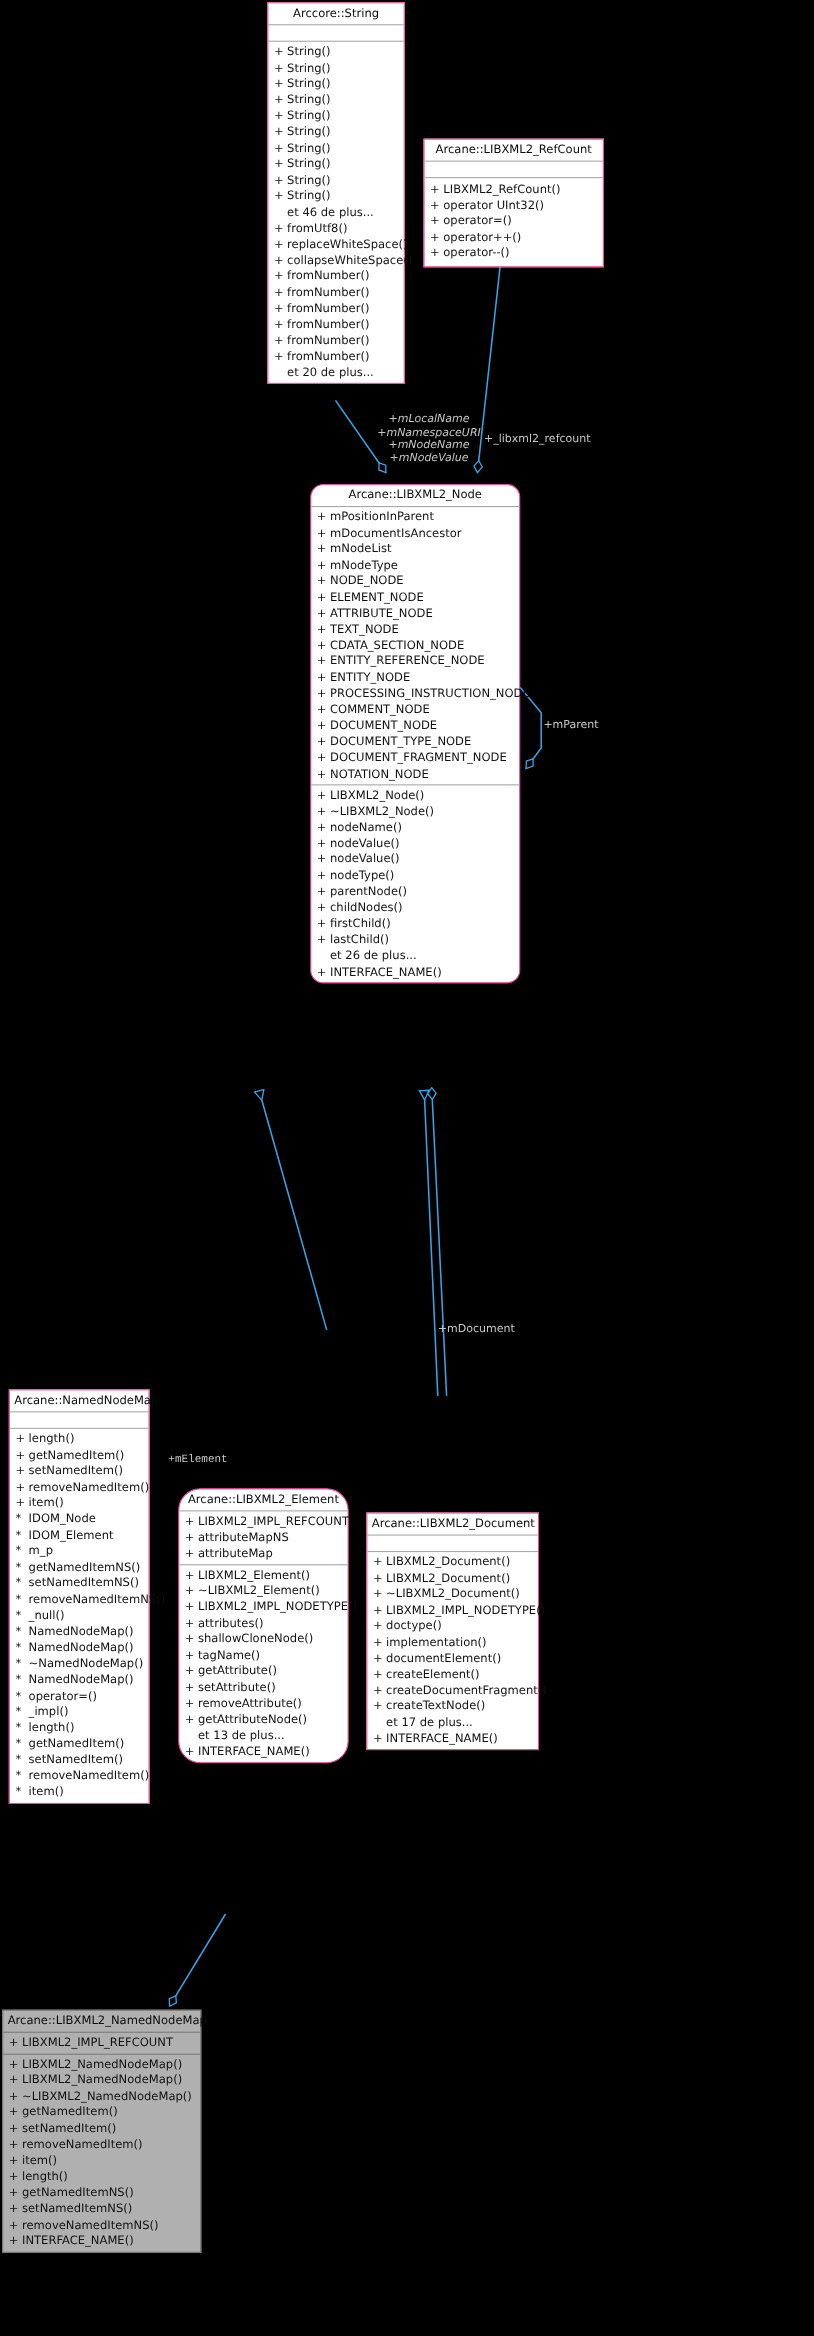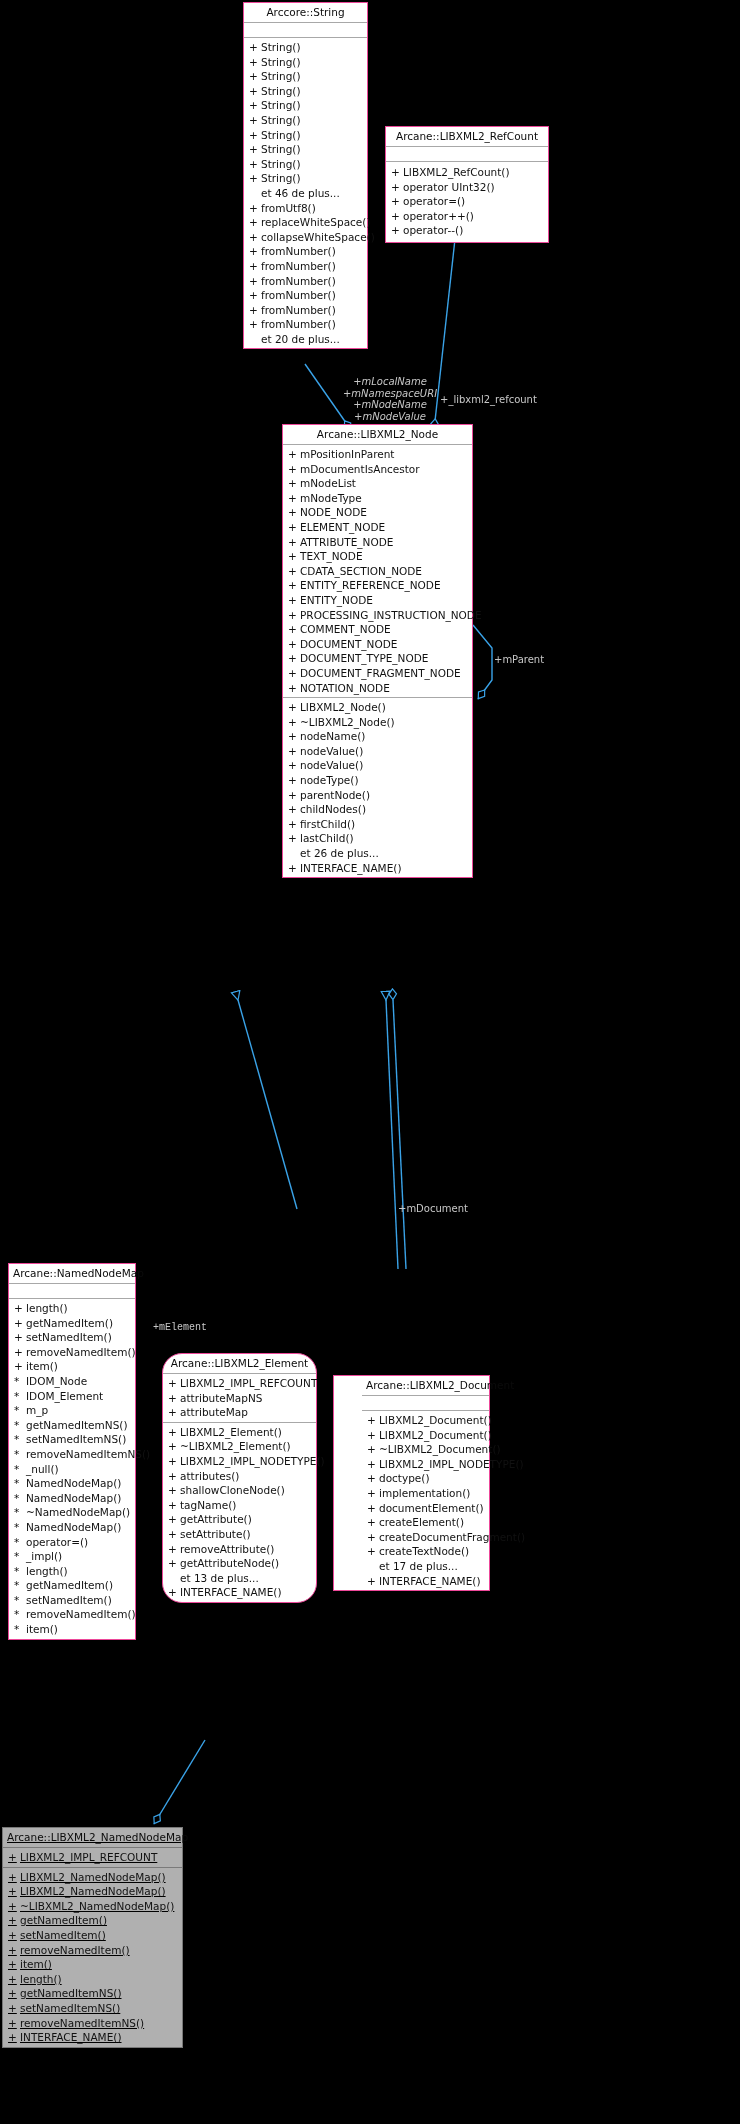--- a/index.html
+++ b/index.html
@@ -1,20 +1,20 @@
 <!DOCTYPE html>
 <html><head>
 <meta charset="utf-8">
 <style>
   html,body{margin:0;padding:0;background:#000;}
   body{width:740px;height:2124px;position:relative;font-family:"DejaVu Sans","Liberation Sans",sans-serif;overflow:hidden;}
   #stage{position:absolute;inset:0;}
 
   .cls{position:absolute;box-sizing:border-box;border:1px solid #ec4899;background:#ffffff;}
-  .cls.focus{background:#b0b0b0;border:1px solid #787878;text-decoration:underline;}
+  .cls.focus{background:#b0b0b0;border:1px solid #787878;}
   .cls .hdr{font-size:10.5px;color:#0b0b0b;text-align:center;padding:3px 4px 4px 4px;border-bottom:1px solid #a8a8a8;line-height:12px;white-space:nowrap;}
   .cls.focus .hdr{border-bottom:1px solid #7a7a7a;}
   .cls .sect{border-bottom:1px solid #a8a8a8;padding:2px 0 2px 0;}
   .cls.focus .sect{border-bottom:1px solid #7a7a7a;}
   .cls .sect.last{border-bottom:none;}
   .cls .sect.empty{height:14px;padding:0;}
   .row{font-size:10.5px;color:#111;line-height:14.6px;padding:0 4px 0 5px;white-space:nowrap;display:flex;}
   .row .vis{display:inline-block;width:12px;flex:0 0 12px;text-align:left;}
   .row .nm{display:inline-block;}
   .row.more .vis{visibility:hidden;}
@@ -167,21 +167,21 @@
           <span class="vis">+</span>
           <span class="nm">operator++()</span>
         </div>
         <div class="row">
           <span class="vis">+</span>
           <span class="nm">operator--()</span>
         </div>
       </div>
   </div>
 
-  <div class="cls" style="left:282px;top:424px;width:191px;">
+  <div class="cls" style="left:282px;top:440px;width:191px;border-radius:12px;">
     <div class="hdr">Arcane::LIBXML2_Node</div>
     <div class="sect">
         <div class="row">
           <span class="vis">+</span>
           <span class="nm">mPositionInParent</span>
         </div>
         <div class="row">
           <span class="vis">+</span>
           <span class="nm">mDocumentIsAncestor</span>
         </div>
@@ -458,21 +458,21 @@
           <span class="vis"></span>
           <span class="nm">et 13 de plus...</span>
         </div>
         <div class="row">
           <span class="vis">+</span>
           <span class="nm">INTERFACE_NAME()</span>
         </div>
       </div>
   </div>
 
-  <div class="cls" style="left:333px;top:1375px;width:157px;padding-left:28px;">
+  <div class="cls" style="left:333px;top:1375px;width:157px;">
     <div class="hdr">Arcane::LIBXML2_Document</div>
     <div class="sect empty"></div>
     <div class="sect last">
         <div class="row">
           <span class="vis">+</span>
           <span class="nm">LIBXML2_Document()</span>
         </div>
         <div class="row">
           <span class="vis">+</span>
           <span class="nm">LIBXML2_Document()</span>

